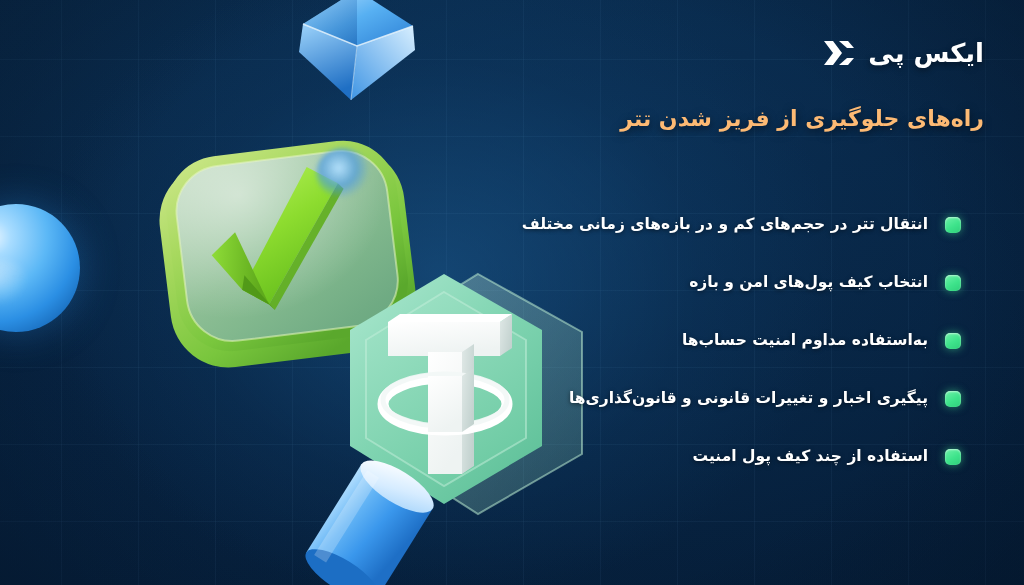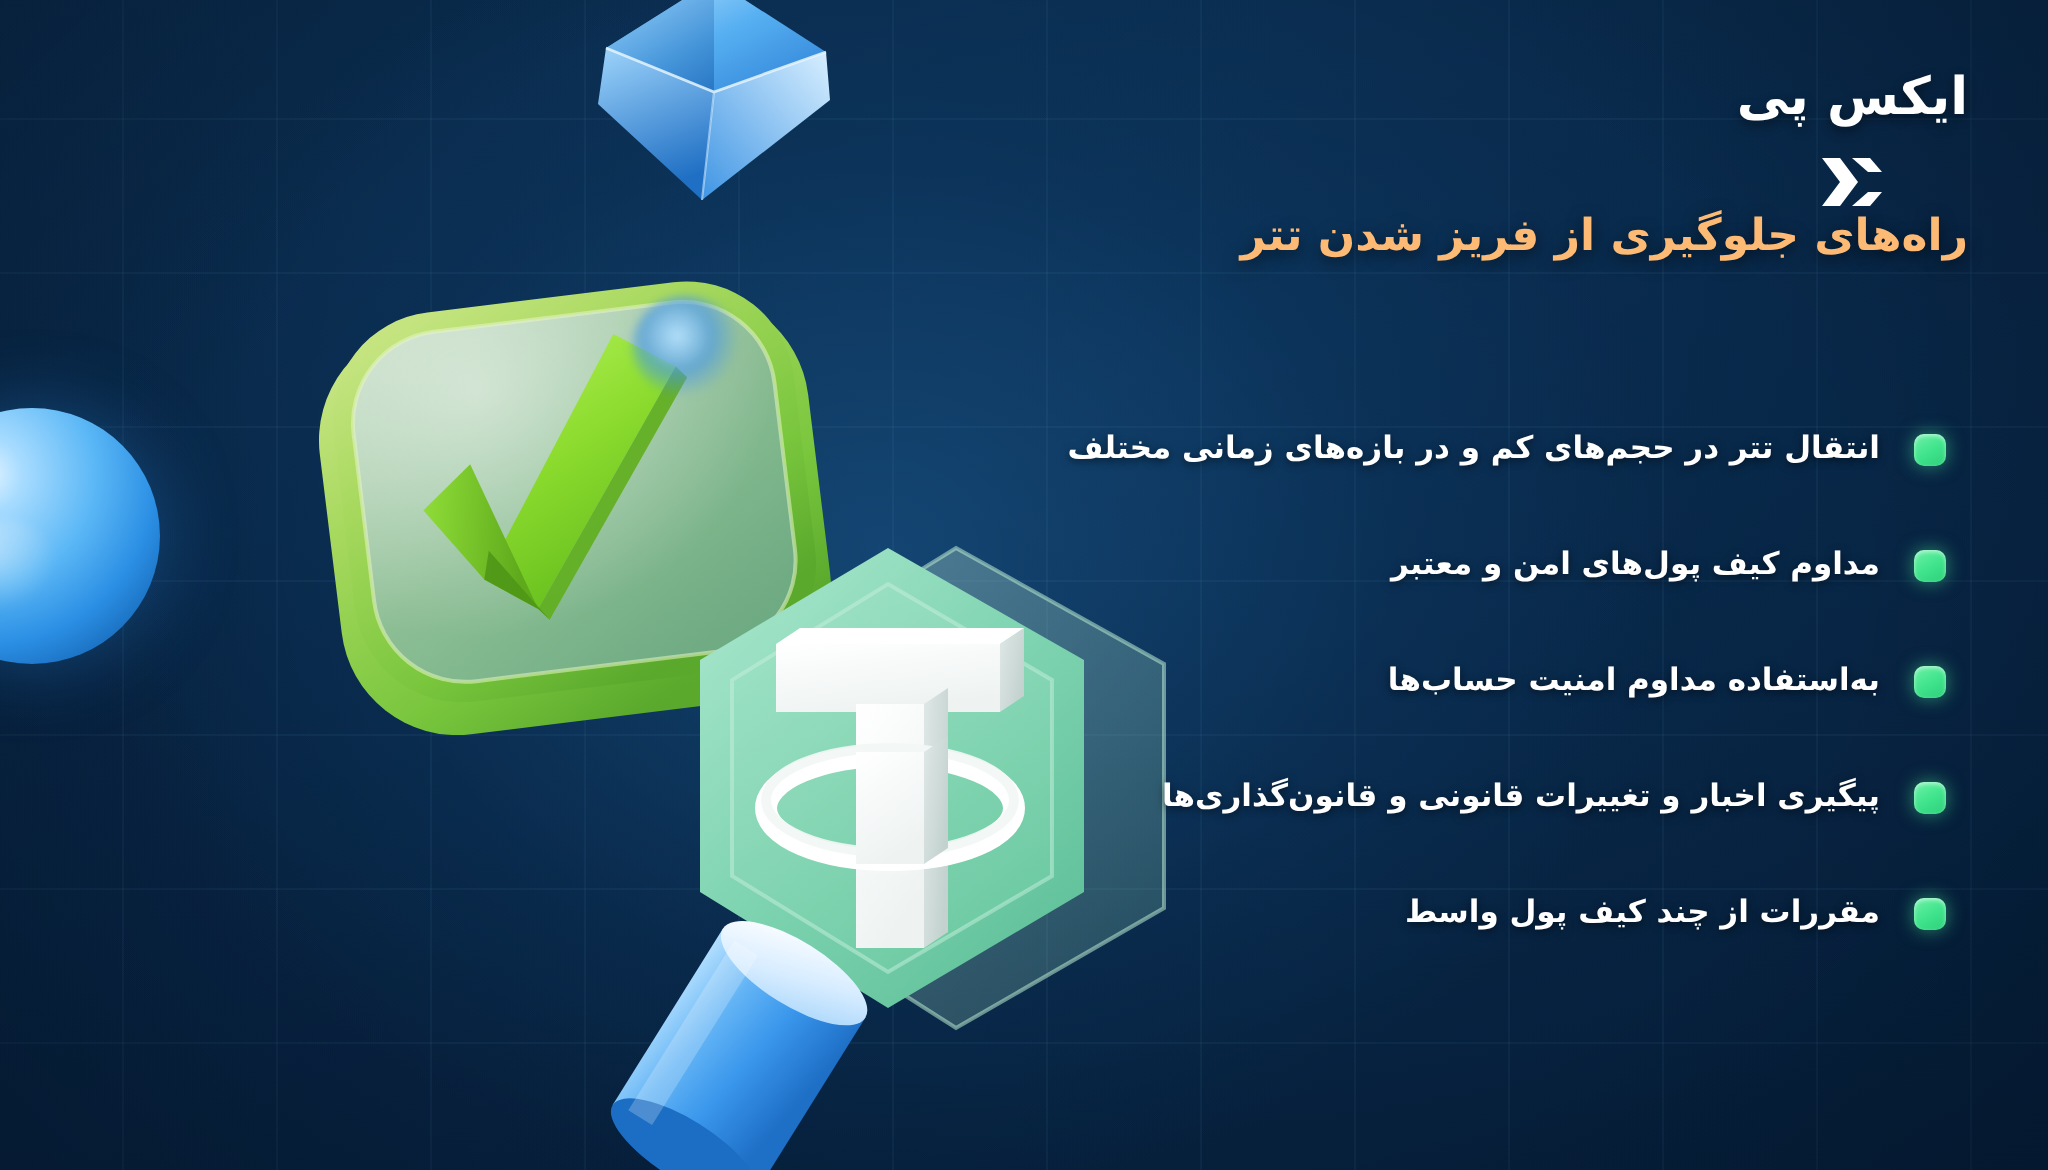--- a/index.html
+++ b/index.html
@@ -84,21 +84,20 @@
     position:absolute; right:auto; left:56px; top:50px;
     color:#ffffff; font-size:12.5px; font-weight:700;
     letter-spacing:0; direction:rtl; white-space:nowrap;
     text-shadow:0 1px 3px rgba(0,0,0,0.6);
   }
 
   .brand {
     position:absolute; right:40px; top:36px;
     display:flex; align-items:center; gap:12px;
     direction:rtl;
-    flex-direction:column;
   }
   .brand-text {
     color:#ffffff; font-size:26px; font-weight:700; letter-spacing:0;
     line-height:1; white-space:nowrap;
     text-shadow:0 2px 6px rgba(0,0,0,0.45);
   }
   .brand-mark { width:34px; height:34px; display:block; }
 
   .headline {
     position:absolute; right:40px; top:106px;
@@ -108,21 +107,21 @@
   }
 
   .list {
     position:absolute; right:0px; top:196px;
     width:640px; direction:rtl;
     display:flex; flex-direction:column;
   }
   .list-item {
     display:flex; align-items:center; justify-content:flex-start;
     gap:17px; height:58px;
-    padding-right:4px;
+    padding-right:16px;
   }
   .bullet {
     flex:0 0 auto;
     width:16px; height:16px; border-radius:5px;
     background:linear-gradient(150deg,#6df2a8 0%,#3ee38b 55%,#2fcf7b 100%);
     box-shadow:0 0 9px rgba(70,230,150,0.55), inset 0 1px 2px rgba(255,255,255,0.55);
     margin-left:0; margin-right:0;
   }
   .bullet-pad { width:30px; flex:0 0 auto; }
   .item-text {
@@ -307,37 +306,37 @@
 
     <div class="list-item">
       <span class="bullet-pad"></span>
       <span class="bullet"></span>
       <span class="item-text">انتقال تتر در حجم‌های کم و در بازه‌های زمانی مختلف</span>
     </div>
 
     <div class="list-item">
       <span class="bullet-pad"></span>
       <span class="bullet"></span>
-      <span class="item-text">مداوم کیف پول‌های امن و معتبر</span>
+      <span class="item-text">انتخاب کیف پول‌های امن و بازه</span>
     </div>
 
 
     <div class="list-item">
       <span class="bullet-pad"></span>
       <span class="bullet"></span>
       <span class="item-text">به‌استفاده مداوم امنیت حساب‌ها</span>
     </div>
 
     <div class="list-item">
       <span class="bullet-pad"></span>
       <span class="bullet"></span>
       <span class="item-text">پیگیری اخبار و تغییرات قانونی و قانون‌گذاری‌ها</span>
     </div>
 
     <div class="list-item">
       <span class="bullet-pad"></span>
       <span class="bullet"></span>
-      <span class="item-text">مقررات از چند کیف پول واسط</span>
+      <span class="item-text">استفاده از چند کیف پول امنیت</span>
     </div>
 
   </div>
 
 </div>
 
 </body></html>

